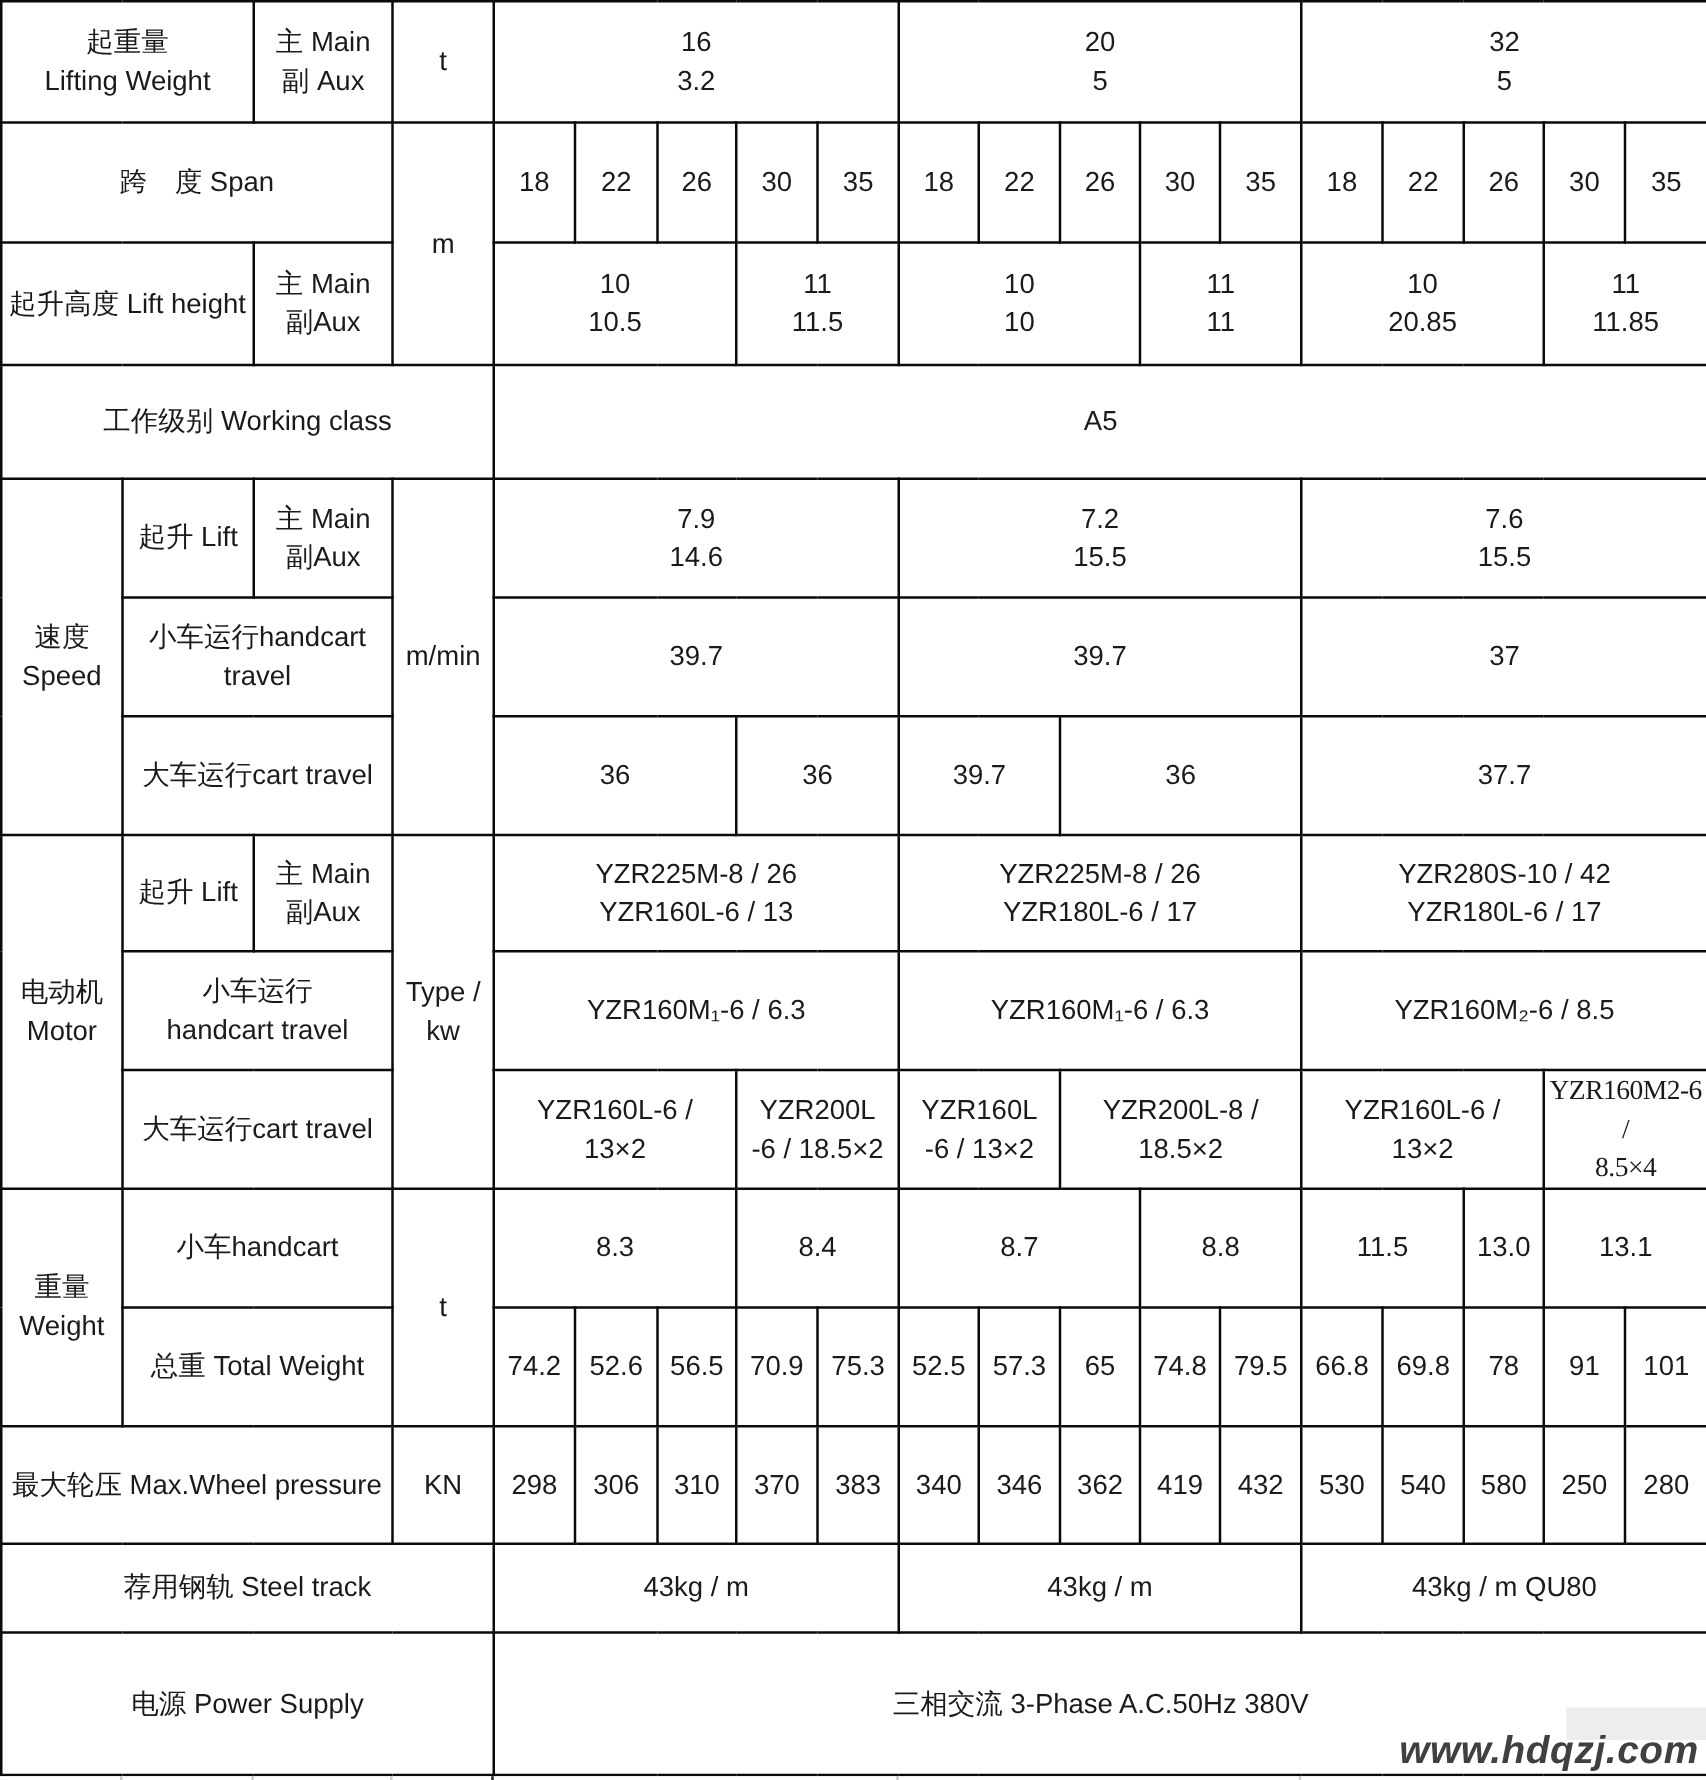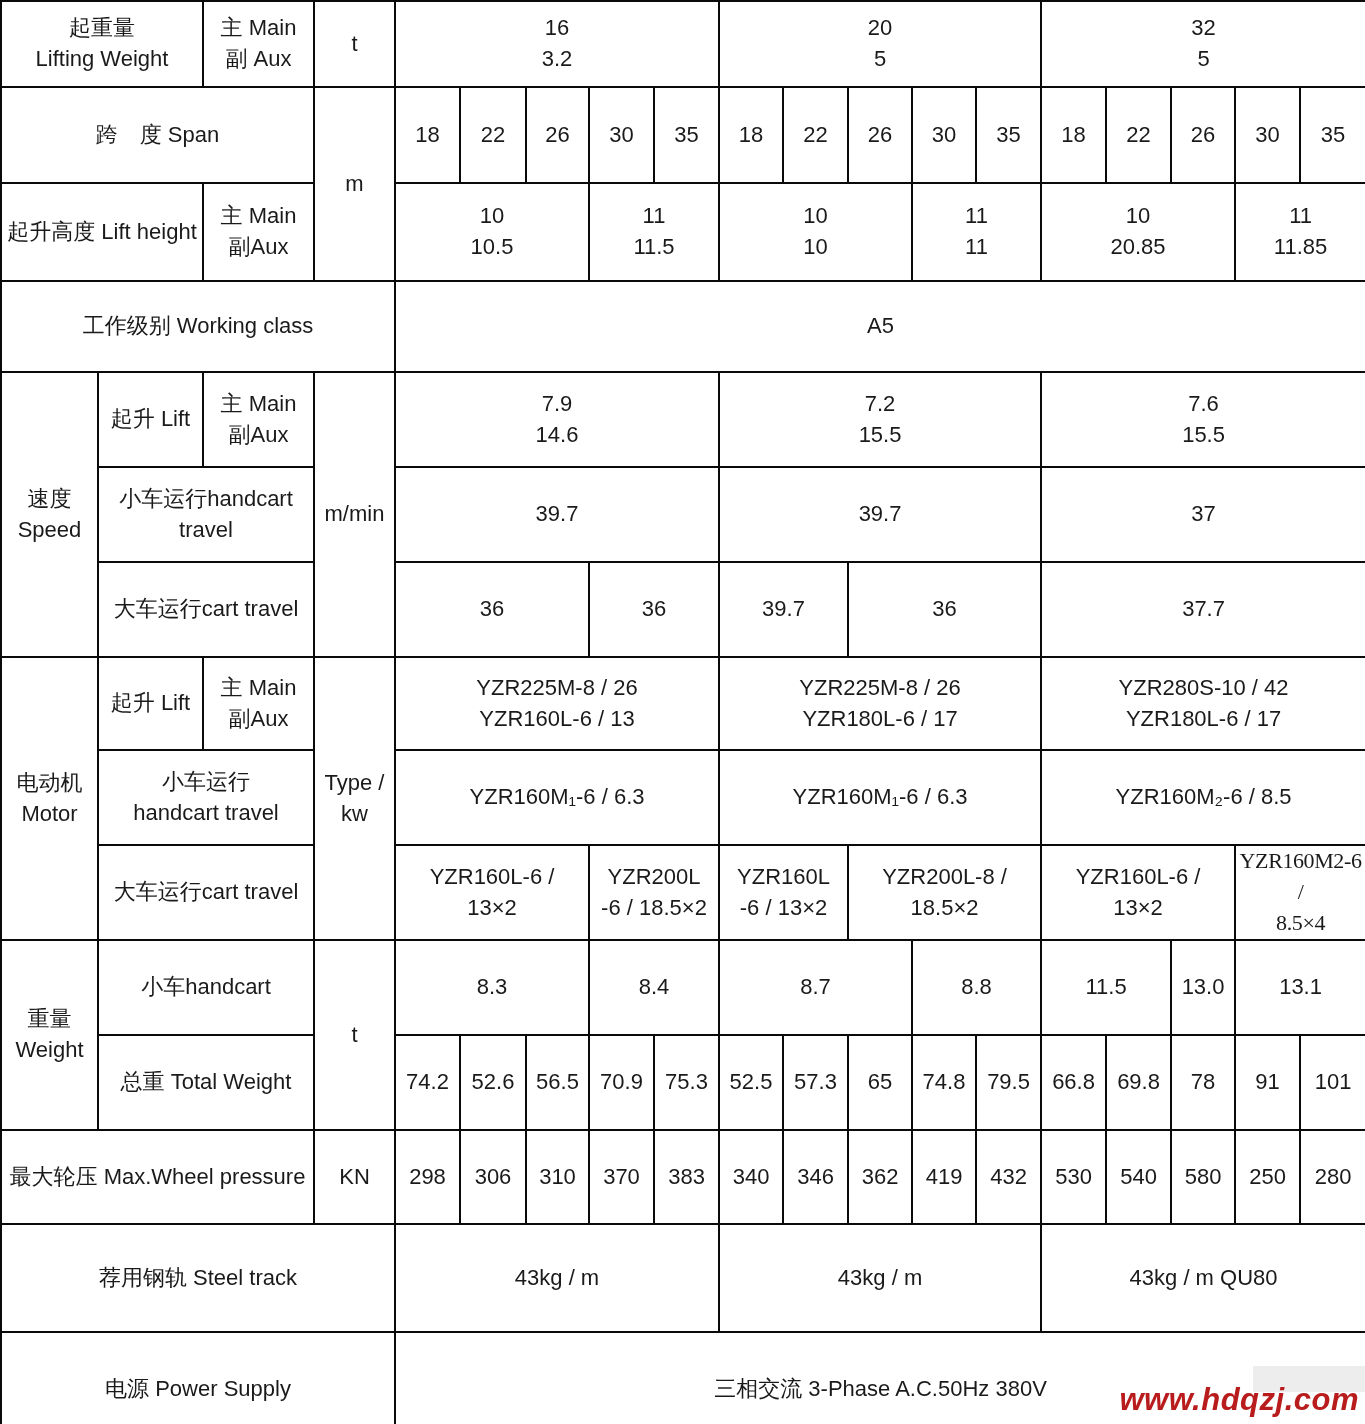--- a/index.html
+++ b/index.html
@@ -12,34 +12,34 @@
     padding:0 2px;
     font-size:22px;line-height:1.4;
     white-space:pre-line;
     overflow:hidden;
   }
   td.lbl{font-size:22px;}
   td.sub{font-size:21px;}
   td.sm{font-size:21px;}
   td.xs{font-size:17px;letter-spacing:-0.4px;font-family:Liberation Serif, serif;}
   
-  tr.r1{height:86px;} tr.r2{height:96px;} tr.r3{height:98px;margin-left:19px;} tr.r4{height:91px;}
+  tr.r1{height:97px;} tr.r2{height:96px;} tr.r3{height:98px;margin-left:19px;} tr.r4{height:91px;}
   tr.r5{height:95px;} tr.r6{height:95px;} tr.r7{height:95px;} tr.r8{height:93px;}
   tr.r9{height:95px;} tr.r10{height:95px;} tr.r11{height:95px;} tr.r12{height:95px;}
-  tr.r13{height:94px;} tr.r14{height:108px;} tr.r15{height:114px;}
+  tr.r13{height:94px;} tr.r14{height:71px;} tr.r15{height:114px;}
   
   .cutoff{position:relative;width:1365px;height:8px;background:#fff;}
   .cutoff i{position:absolute;top:0;width:2px;height:8px;background:#c9c9c9;}
   .cutoff i.dark{background:#222;}
   
   .wm-patch{position:absolute;right:0;bottom:32px;width:112px;height:26px;background:#ededed;}
   .wm{
     position:absolute;right:6px;bottom:6px;
     font-size:31px;font-weight:bold;font-style:italic;
-    color:#b91c1c;letter-spacing:0.5px;
+    color:#404040;letter-spacing:0.5px;
     text-decoration:none;cursor:pointer;
   }
 </style>
 </head>
 <body>
 
 <div class="page">
 
   <table class="spec">
     <colgroup>

